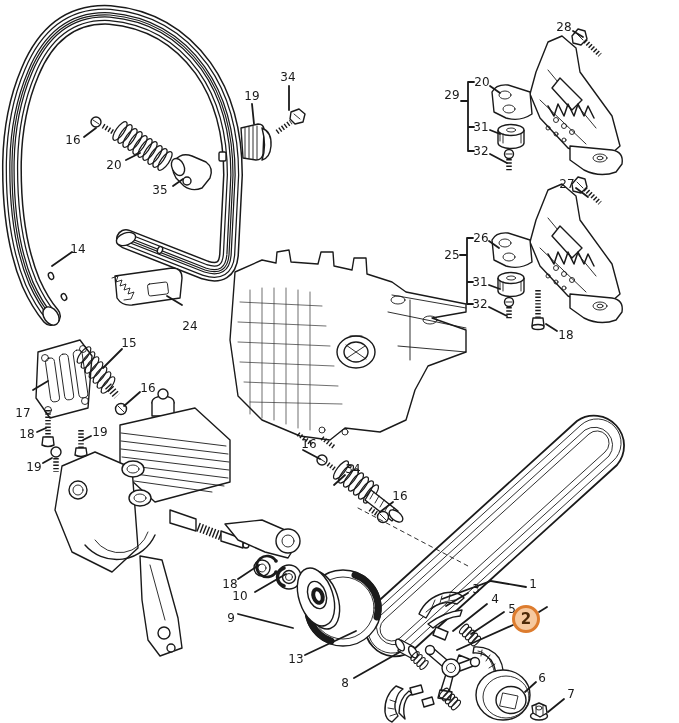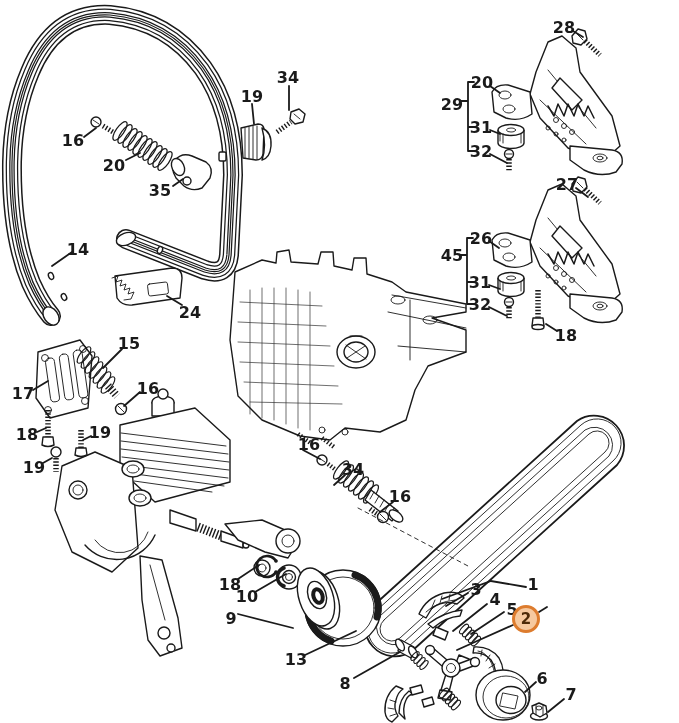--- a/index.html
+++ b/index.html
@@ -6,21 +6,21 @@
   html,body{margin:0;padding:0;background:var(--bg);}
   .stage{position:relative;width:679px;height:723px;background:var(--bg);overflow:hidden;
          font-family:"DejaVu Sans", sans-serif;}
   svg{position:absolute;left:0;top:0;}
   .s{stroke:var(--line);fill:none;stroke-width:1.4;stroke-linecap:round;stroke-linejoin:round;}
   .sf{stroke:var(--line);fill:#fff;stroke-width:1.4;stroke-linejoin:round;}
   .kf{fill:var(--line);stroke:none;}
   .thin{stroke-width:0.9;}
   .thread{stroke:var(--line);fill:none;stroke-dasharray:1.4,1.9;}
   .leader{stroke:var(--line);stroke-width:1.8;fill:none;stroke-linecap:round;}
-  .callout{position:absolute;transform:translate(-50%,-50%);font-weight:bold;font-size:16px;
+  .callout{position:absolute;transform:translate(-50%,-50%);font-weight:normal;font-size:12px;
            color:var(--line);user-select:none;white-space:nowrap;cursor:pointer;}
   .hl{position:absolute;transform:translate(-50%,-50%);width:28px;height:28px;border-radius:50%;
       border:3px solid #dd7c2e;background:#f6c99f;color:#4d2a08;display:flex;align-items:center;
       justify-content:center;font-weight:bold;font-size:15px;box-sizing:border-box;cursor:pointer;}
 </style>
 </head>
 <body>
 
 <div class="stage">
 <svg width="679" height="723" viewBox="0 0 679 723">
@@ -363,42 +363,42 @@
   </g>
 </svg>
 
 <div class="callout" style="left:78px;top:249px">14</div>
 <div class="callout" style="left:73px;top:140px">16</div>
 <div class="callout" style="left:114px;top:165px">20</div>
 <div class="callout" style="left:160px;top:190px">35</div>
 <div class="callout" style="left:252px;top:96px">19</div>
 <div class="callout" style="left:288px;top:77px">34</div>
 <div class="callout" style="left:564px;top:27px">28</div>
-<div class="callout" style="left:452px;top:104px">29</div>
+<div class="callout" style="left:452px;top:95px">29</div>
 <div class="callout" style="left:482px;top:82px">20</div>
 <div class="callout" style="left:481px;top:127px">31</div>
 <div class="callout" style="left:481px;top:151px">32</div>
 <div class="callout" style="left:567px;top:184px">27</div>
-<div class="callout" style="left:452px;top:255px">45</div>
+<div class="callout" style="left:452px;top:255px">25</div>
 <div class="callout" style="left:481px;top:238px">26</div>
 <div class="callout" style="left:480px;top:282px">31</div>
 <div class="callout" style="left:480px;top:304px">32</div>
 <div class="callout" style="left:566px;top:335px">18</div>
-<div class="callout" style="left:190px;top:312px">24</div>
+<div class="callout" style="left:190px;top:326px">24</div>
 <div class="callout" style="left:129px;top:343px">15</div>
 <div class="callout" style="left:148px;top:388px">16</div>
-<div class="callout" style="left:23px;top:393px">17</div>
+<div class="callout" style="left:23px;top:413px">17</div>
 <div class="callout" style="left:27px;top:434px">18</div>
 <div class="callout" style="left:100px;top:432px">19</div>
 <div class="callout" style="left:34px;top:467px">19</div>
 <div class="callout" style="left:309px;top:444px">16</div>
 <div class="callout" style="left:353px;top:469px">34</div>
 <div class="callout" style="left:400px;top:496px">16</div>
 <div class="callout" style="left:230px;top:584px">18</div>
-<div class="callout" style="left:247px;top:596px">10</div>
+<div class="callout" style="left:240px;top:596px">10</div>
 <div class="callout" style="left:231px;top:618px">9</div>
 <div class="callout" style="left:296px;top:659px">13</div>
 <div class="callout" style="left:345px;top:683px">8</div>
 <div class="callout" style="left:476px;top:589px">3</div>
 <div class="callout" style="left:495px;top:599px">4</div>
 <div class="callout" style="left:512px;top:609px">5</div>
 <div class="callout" style="left:533px;top:584px">1</div>
 <div class="hl" style="left: 526px; top: 619px; border-color: rgb(221, 124, 46); background: rgb(246, 201, 159); color: rgb(77, 42, 8);">2</div>
 <div class="callout" style="left:542px;top:678px">6</div>
 <div class="callout" style="left:571px;top:694px">7</div>

